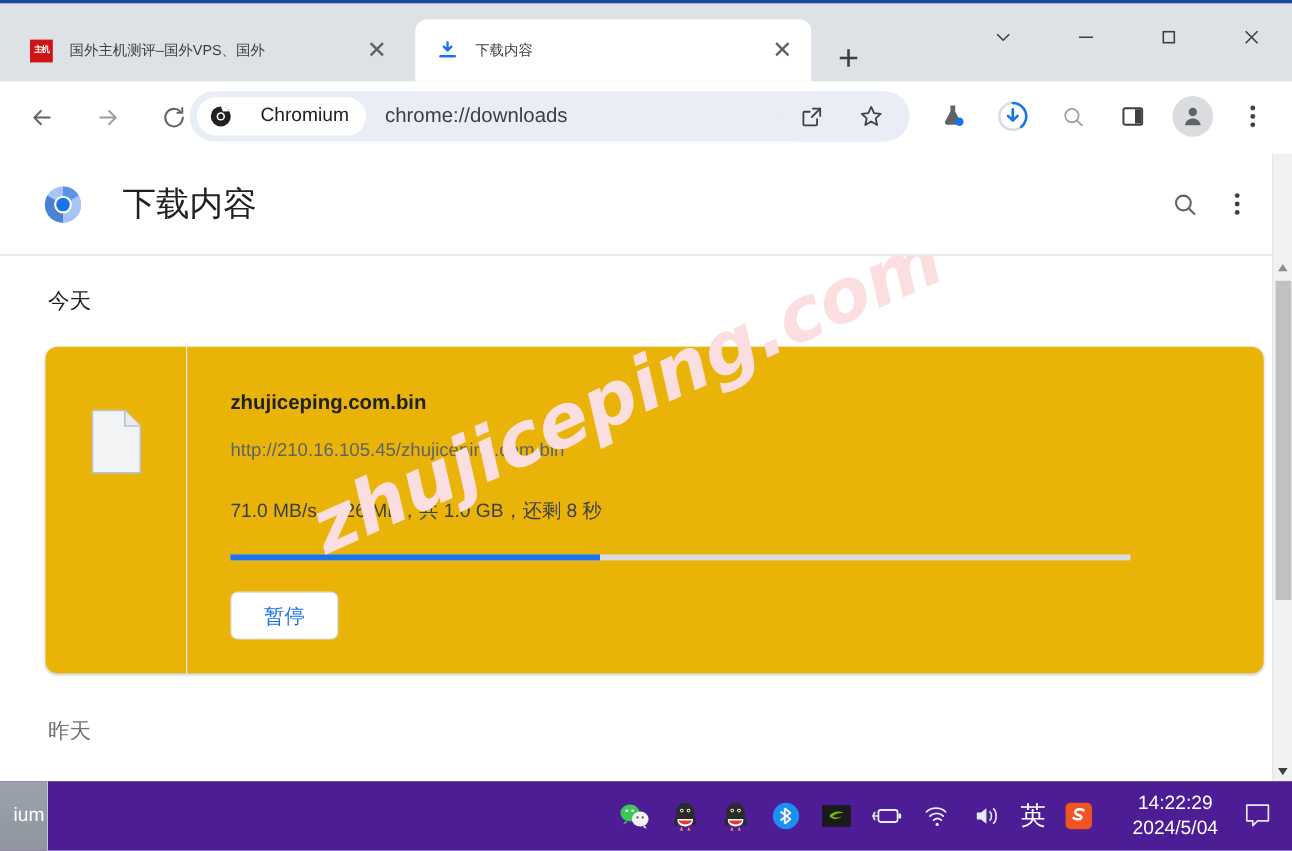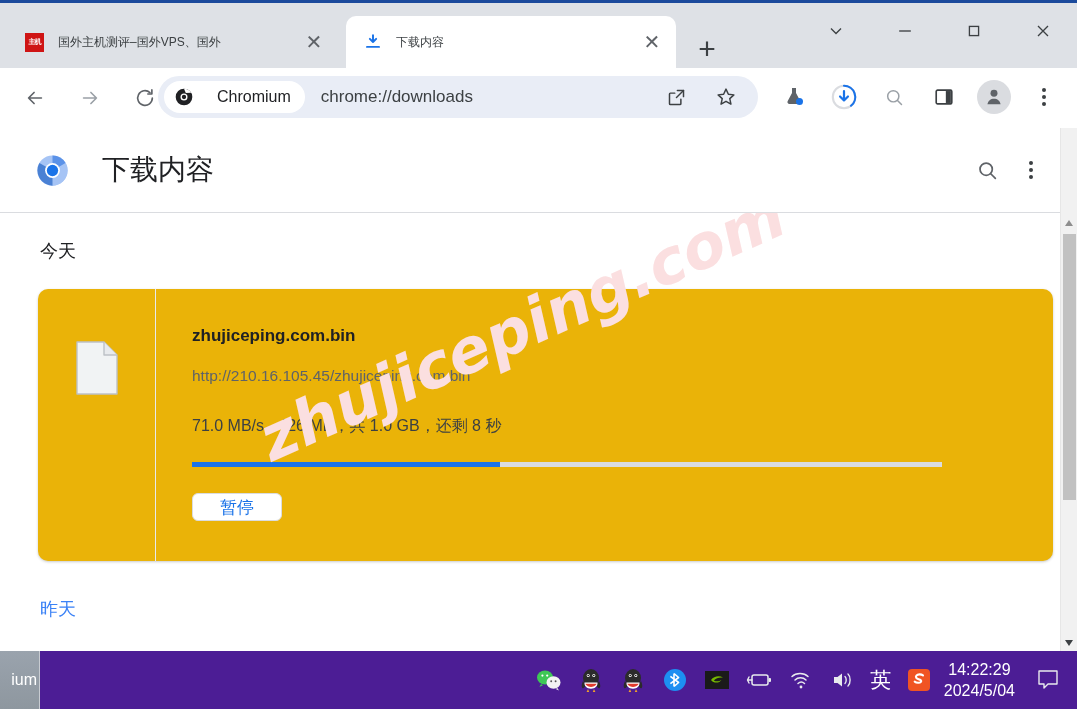--- a/index.html
+++ b/index.html
@@ -160,29 +160,29 @@
   .dl-status { font-size: 16px; color: #3c4043; margin-top: 31px; }
 
   .progress-track {
     width: 750px; height: 5px; background: #dadce0;
     border-radius: 0; margin-top: 25px;
   }
   .progress-fill { height: 5px; background: #1a73e8; }
 
   .dl-buttons { display: flex; gap: 12px; margin-top: 26px; }
   .dl-btn {
-    height: 28px; min-width: 90px; padding: 0 22px;
+    height: 40px; min-width: 90px; padding: 0 22px;
     border: 1px solid #dadce0; border-radius: 6px;
     background: #fff; color: #1a73e8; font-size: 17px;
     display: flex; align-items: center; justify-content: center;
     font-family: "Liberation Sans", "DejaVu Sans", sans-serif;
   }
 
   .date-head2 {
-    font-size: 18px; color: #3b82f6; padding: 36px 0 0 40px;
+    font-size: 18px; color: #737373; padding: 36px 0 0 40px;
   }
 
   
   .watermark {
     position: absolute; left: 248px; top: 196px;
     font-size: 62px; font-weight: bold; font-style: italic;
     color: #fbdfe0; white-space: nowrap;
     transform: rotate(-24deg);
     transform-origin: left top;
     pointer-events: none; z-index: 5;
@@ -224,21 +224,21 @@
     display: flex; align-items: center; padding-right: 10px;
   }
   .tray-icon {
     width: 34px; height: 34px; margin: 0 4px;
     display: flex; align-items: center; justify-content: center;
     color: #e8eaed; font-size: 19px;
   }
   .tray-ime { font-size: 21px; color: #ffffff; width: 34px; text-align: center; }
   .clock {
     color: #ffffff; font-size: 16px; text-align: center;
-    line-height: 21px; margin: 0 14px 0 4px; white-space: nowrap;
+    line-height: 21px; margin: 0 14px 0 24px; white-space: nowrap;
   }
   .notif {
     width: 38px; height: 34px; display: flex; align-items: center; justify-content: center;
   }
 </style>
 </head>
 <body>
 
 <div class="window">
 

